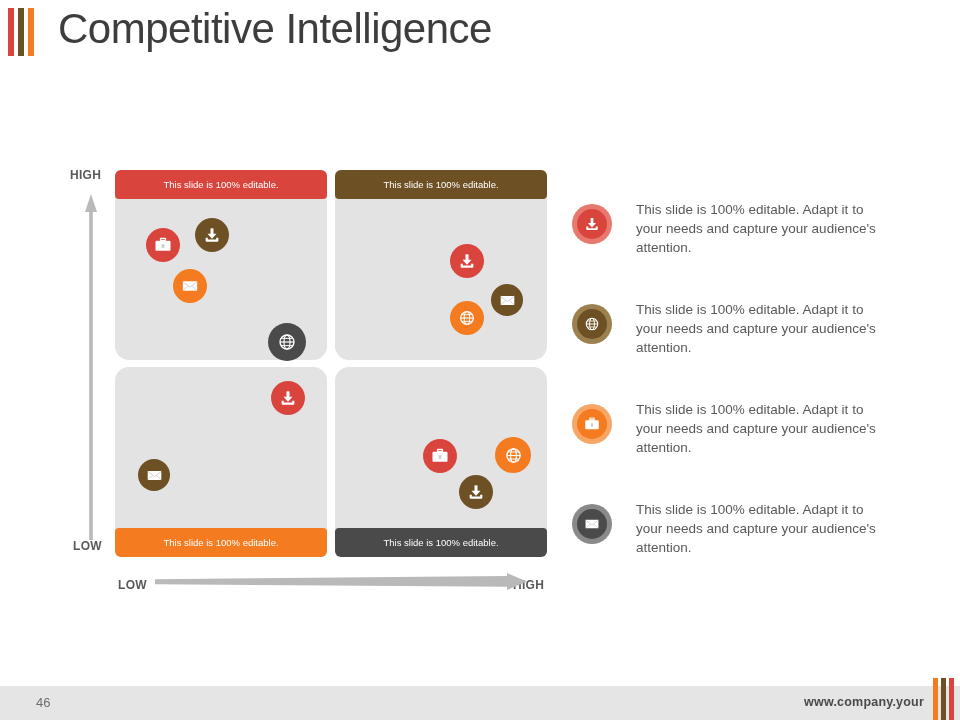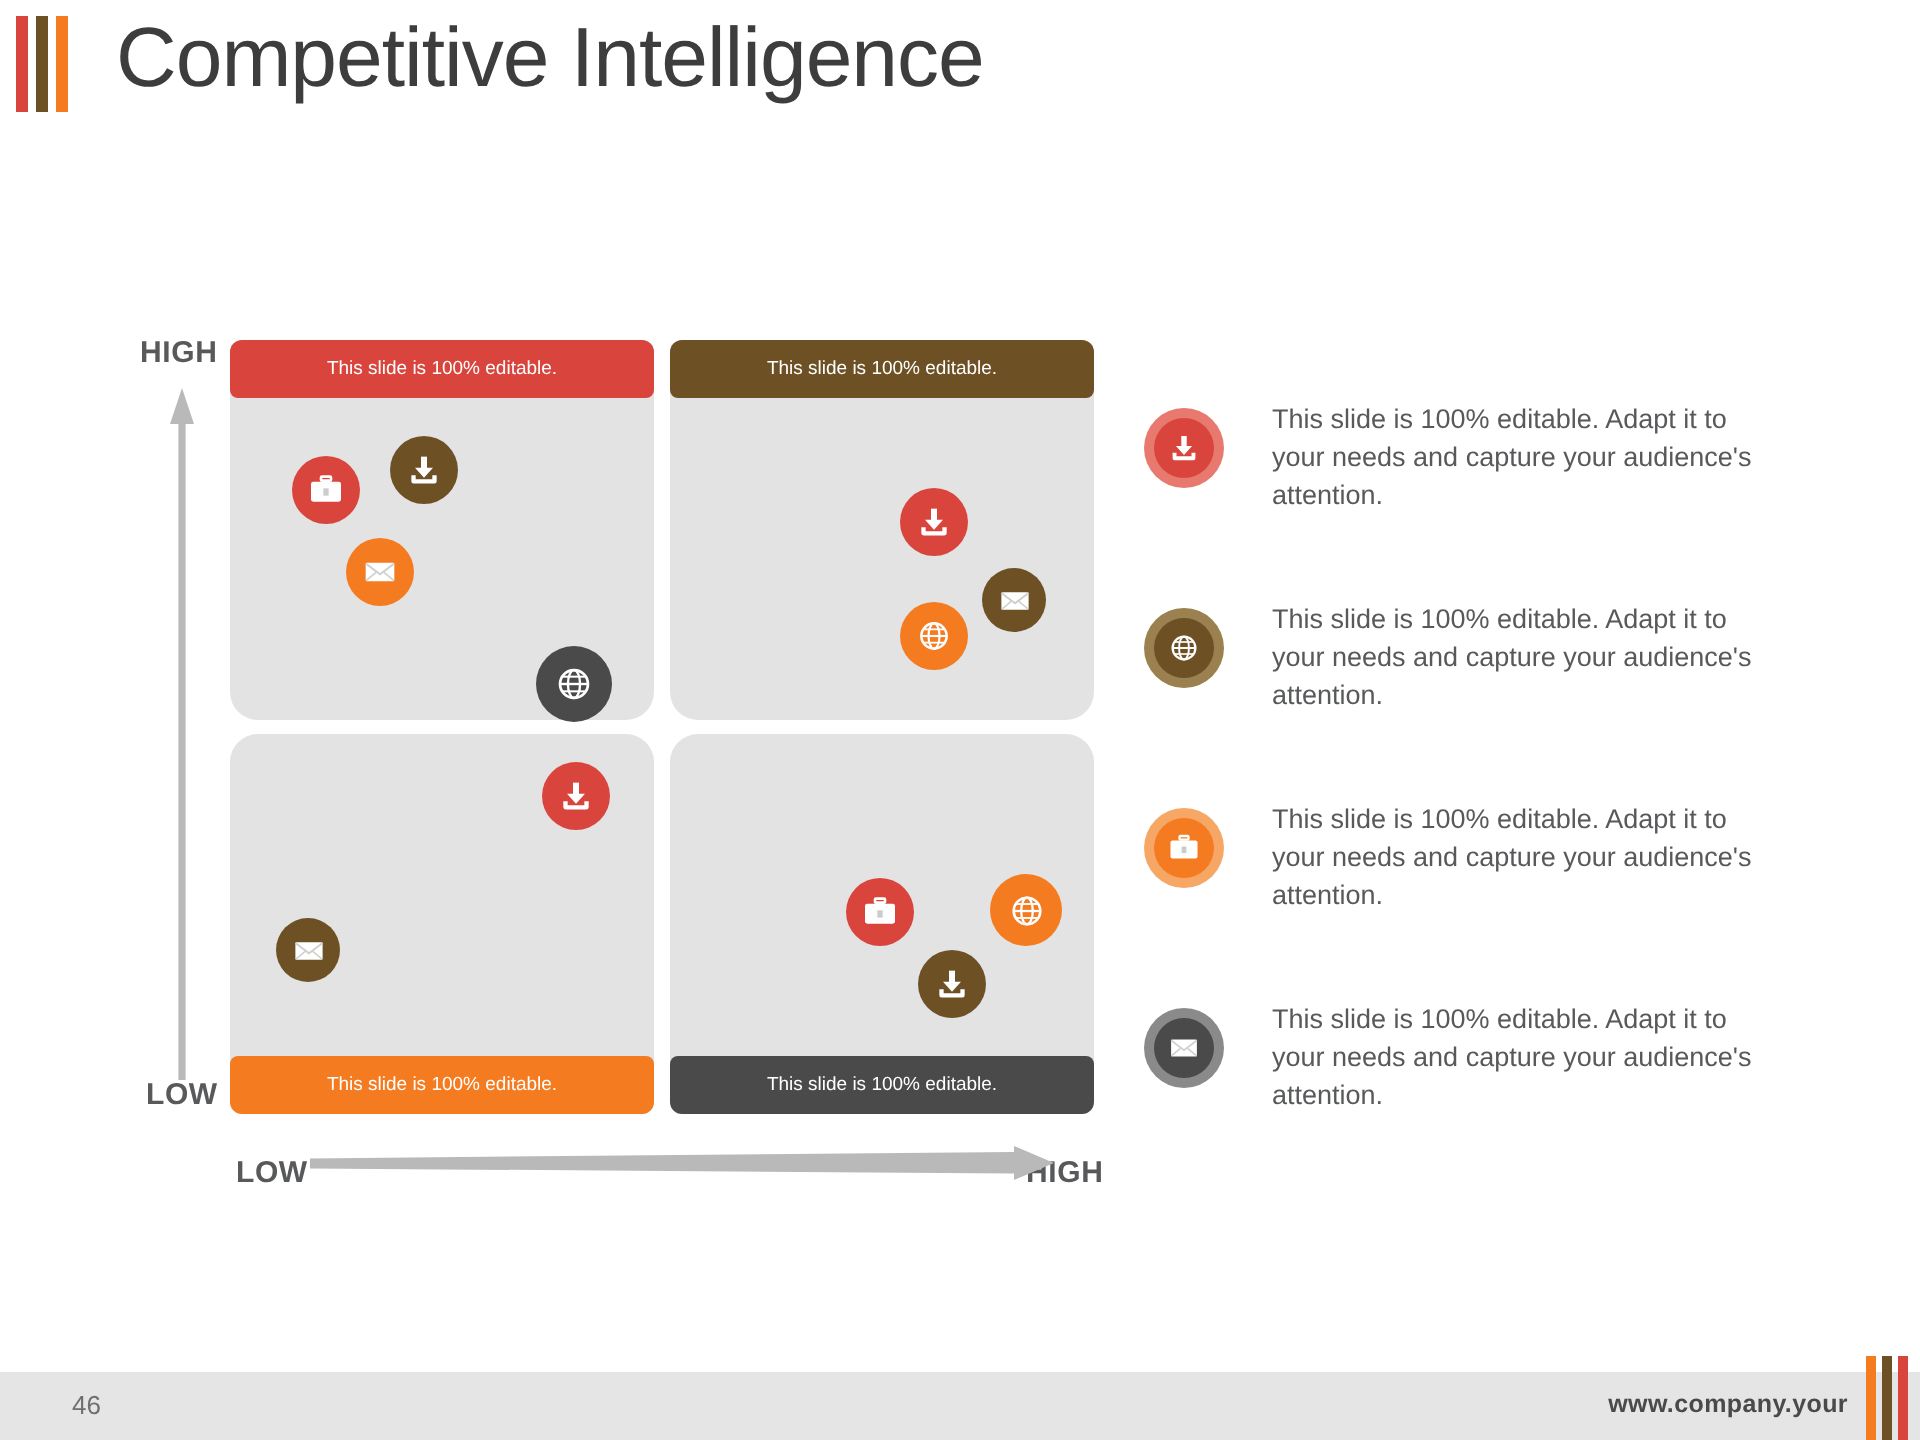--- a/index.html
+++ b/index.html
@@ -44,21 +44,21 @@
   #matrix {
     position: absolute;
     left: 60px;
     top: 160px;
     width: 500px;
     height: 440px;
   }
 
   .axis-label {
     position: absolute;
-    font-size: 15px;
+    font-size: 12px;
     font-weight: bold;
     color: #58595b;
     letter-spacing: 0.3px;
     text-align: center;
   }
   #label-high-y { left: 10px; top: 8px; }
   #label-low-y  { left: 13px; top: 379px; }
   #label-low-x  { left: 58px; top: 418px; }
   #label-high-x { left: 453px; top: 418px; }
 

